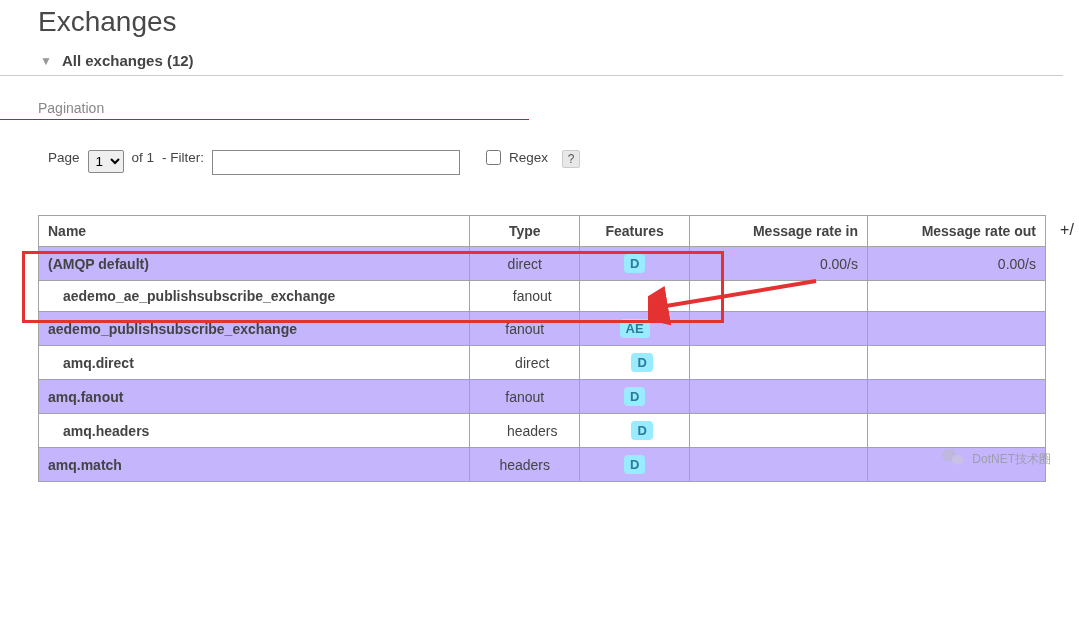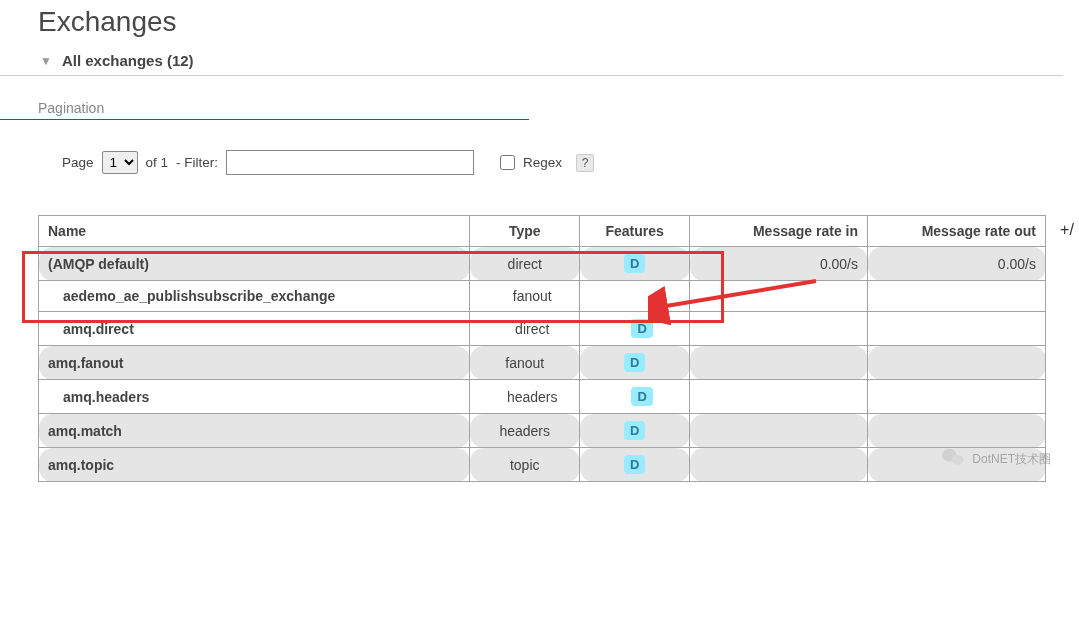--- a/index.html
+++ b/index.html
@@ -38,23 +38,23 @@
     .pagination-label {
       padding: 24px 0 0 38px;
       color: #888;
       font-size: 14px;
       border-bottom: 1px solid #be185d;
       padding-bottom: 3px;
       margin-right: 550px;
     }
     .pagination-controls {
       display: flex;
-      align-items: center;
+      align-items: flex-start;
       gap: 8px;
-      padding: 30px 0 40px 62px;
+      padding: 30px 0 40px 48px;
       font-size: 13.5px;
       color: #444;
     }
     .pagination-controls select {
       font-size: 13.5px;
       padding: 2px 3px;
       border: 1px solid #888;
       border-radius: 2px;
     }
     .pagination-controls input[type="text"] {
@@ -98,21 +98,21 @@
       font-size: 14px;
       color: #444;
     }
     th {
       background: #fff;
       font-weight: bold;
     }
     th.right, td.right { text-align: right; }
     th.center, td.center { text-align: center; }
     td.name-cell { font-weight: bold; }
-    tr.striped td { background: #e5e5e5; border-radius: 14px; }
+    tr.striped td { background: #c4b5fd; }
     tr.plain td { background: #fff; padding-left: 24px; }
     .col-name { width: 412px; }
     .col-type { width: 105px; text-align: center;}
     .col-features { width: 105px; text-align: center;}
     .col-rate { width: 170px; text-align: right;}
     .badge {
       display: inline-block;
       background: #99ebff;
       color: #2b7b99;
       font-weight: bold;
@@ -203,20 +203,27 @@
           <td class="right">0.00/s</td>
           <td class="right">0.00/s</td>
         </tr>
         <tr class="plain">
           <td class="name-cell">aedemo_ae_publishsubscribe_exchange</td>
           <td class="center">fanout</td>
           <td class="center"></td>
           <td class="right"></td>
           <td class="right"></td>
         </tr>
+        <tr class="striped">
+          <td class="name-cell">aedemo_publishsubscribe_exchange</td>
+          <td class="center">fanout</td>
+          <td class="center"><span class="badge">AE</span></td>
+          <td class="right"></td>
+          <td class="right"></td>
+        </tr>
         <tr class="plain">
           <td class="name-cell">amq.direct</td>
           <td class="center">direct</td>
           <td class="center"><span class="badge">D</span></td>
           <td class="right"></td>
           <td class="right"></td>
         </tr>
         <tr class="striped">
           <td class="name-cell">amq.fanout</td>
           <td class="center">fanout</td>
@@ -227,27 +234,20 @@
         <tr class="plain">
           <td class="name-cell">amq.headers</td>
           <td class="center">headers</td>
           <td class="center"><span class="badge">D</span></td>
           <td class="right"></td>
           <td class="right"></td>
         </tr>
         <tr class="striped">
           <td class="name-cell">amq.match</td>
           <td class="center">headers</td>
-          <td class="center"><span class="badge">D</span></td>
-          <td class="right"></td>
-          <td class="right"></td>
-        </tr>
-        <tr class="striped">
-          <td class="name-cell">amq.topic</td>
-          <td class="center">topic</td>
           <td class="center"><span class="badge">D</span></td>
           <td class="right"></td>
           <td class="right"></td>
         </tr>
       </tbody>
   </table>
 
   <div class="annotation-box" style="left:22px; top:36px; width:702px; height:72px;"></div>
 
   <svg class="annotation-arrow" style="left:648px; top:60px;" width="180" height="55">

